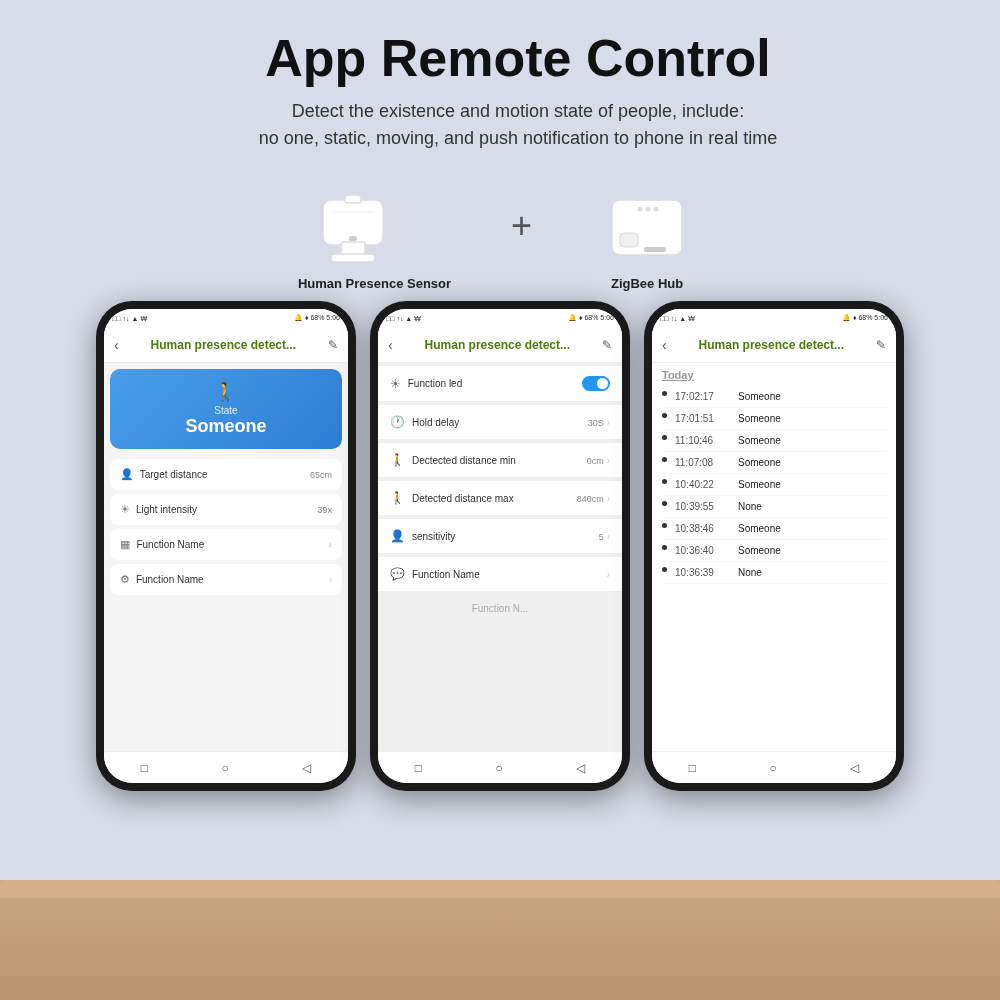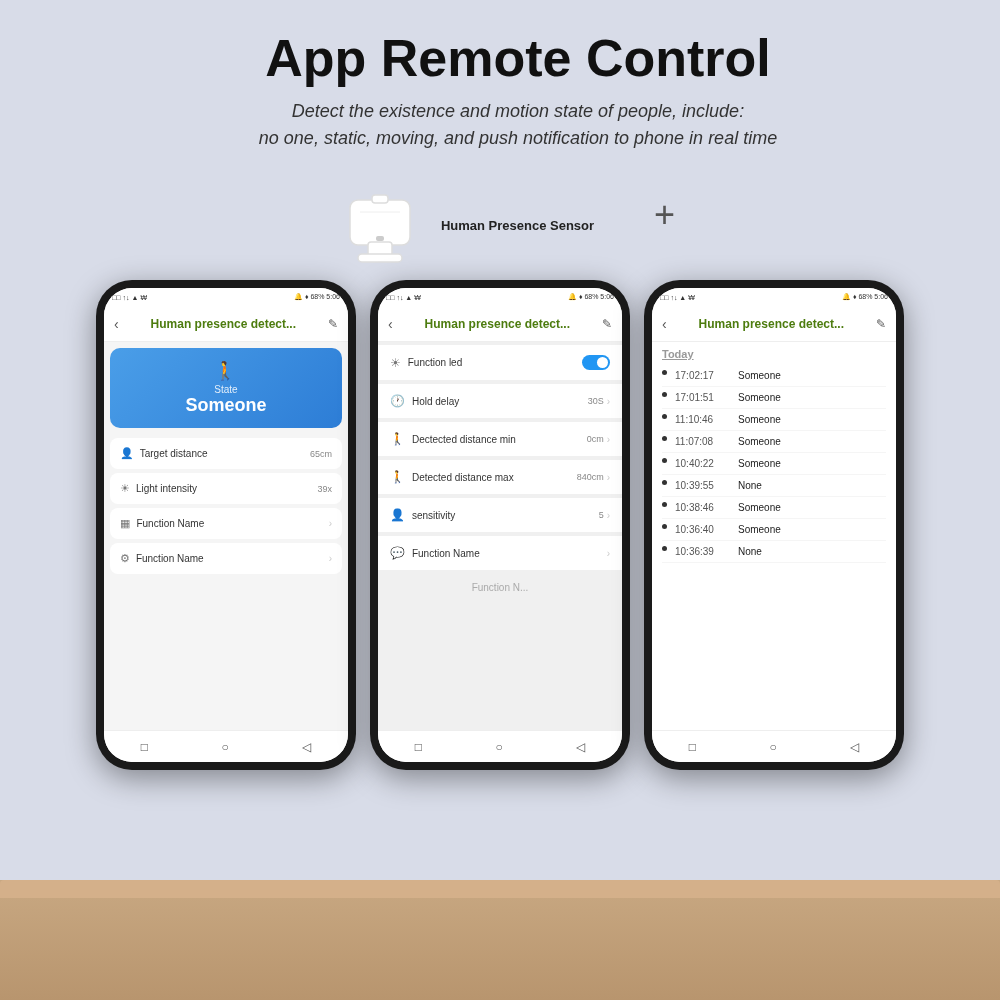--- a/index.html
+++ b/index.html
@@ -21,35 +21,33 @@
     .header h1 {
       font-size: 52px;
       font-weight: 900;
       color: #111;
       margin-bottom: 10px;
     }
     .header p {
       font-size: 18px;
       color: #333;
       line-height: 1.5;
-      font-style: italic;
     }
 
     
     .devices {
       display: flex;
       justify-content: center;
       align-items: center;
       gap: 60px;
       margin: 18px 0 10px;
     }
     .device {
       display: flex;
-      flex-direction: row;
-      align-items: center;
+      flex-direction: column;
       gap: 6px;
     }
     .device-img {
       width: 110px;
       height: 90px;
       display: flex;
       align-items: center;
       justify-content: center;
     }
     .plus-sign {
@@ -205,21 +203,21 @@
       position: relative; display: inline-block;
     }
     .toggle-on::after {
       content: '';
       position: absolute;
       right: 2px; top: 2px;
       width: 11px; height: 11px;
       background: white;
       border-radius: 50%;
     }
-    .settings-value { color: #888; font-size: 9px; display: flex; align-items: center; gap: 3px; }
+    .settings-value { color: #888; font-size: 9px; display: flex; align-items: flex-end; gap: 3px; }
     .function-n { font-size: 10px; color: #aaa; text-align: center; padding: 8px; }
 
     
     .phone3-content { flex: 1; overflow: hidden; background: #fff; padding: 6px 10px; }
     .history-section-title { font-size: 11px; color: #999; margin-bottom: 5px; font-weight: bold; text-decoration: underline; }
     .history-item {
       display: flex;
       align-items: flex-start;
       gap: 8px;
       padding: 5px 0;
@@ -282,20 +280,37 @@
         <rect x="46" y="56" width="8" height="5" rx="2" fill="#ccc"></rect>
 
         <line x1="30" y1="32" x2="70" y2="32" stroke="#eee" stroke-width="1"></line>
       </svg>
     </div>
     <div class="device-label">Human Presence Sensor</div>
   </div>
 
   <div class="plus-sign">+</div>
 
+  <div class="device">
+    <div class="device-img">
+
+      <svg class="hub-svg" viewBox="0 0 90 80" xmlns="http://www.w3.org/2000/svg">
+        <rect x="10" y="15" width="70" height="55" rx="8" fill="white" stroke="#ddd" stroke-width="1.5"></rect>
+
+        <circle cx="38" cy="24" r="2.5" fill="#ddd"></circle>
+        <circle cx="46" cy="24" r="2.5" fill="#ddd"></circle>
+        <circle cx="54" cy="24" r="2.5" fill="#ddd"></circle>
+
+        <rect x="18" y="48" width="18" height="14" rx="4" fill="#f0f0f0" stroke="#ddd" stroke-width="1"></rect>
+
+        <rect x="42" y="62" width="22" height="5" rx="2" fill="#ccc"></rect>
+      </svg>
+    </div>
+    <div class="device-label">ZigBee Hub</div>
+  </div>
 </div>
 
 <div class="table-surface"></div>
 
 <div class="phones-container">
   <div class="phones">
 
     <div class="phone-wrapper">
       <div class="phone-outer">
         <div class="phone-screen">

